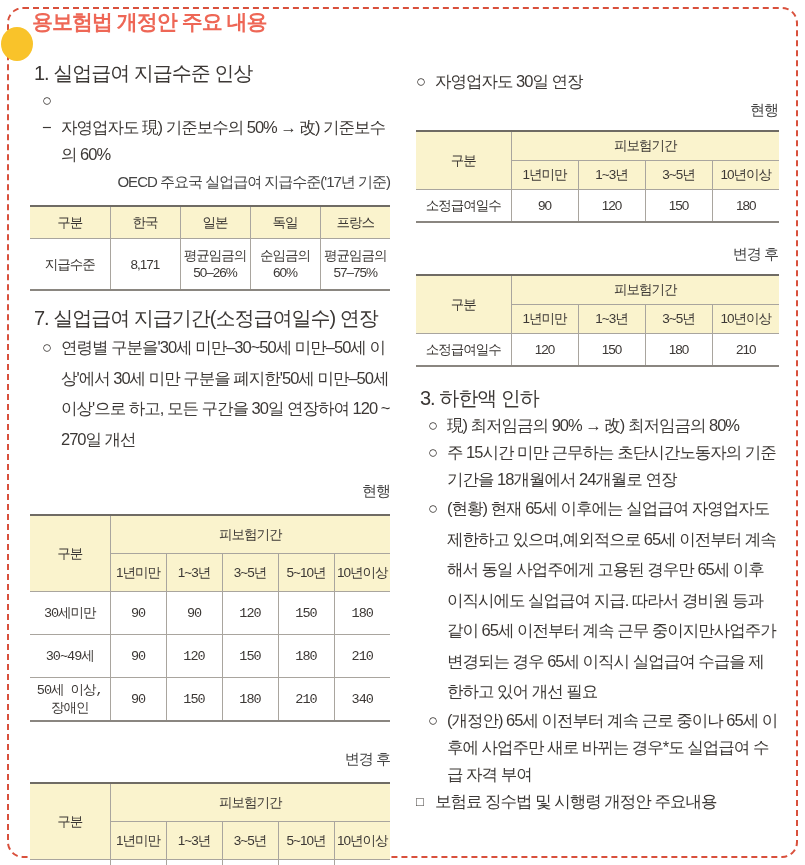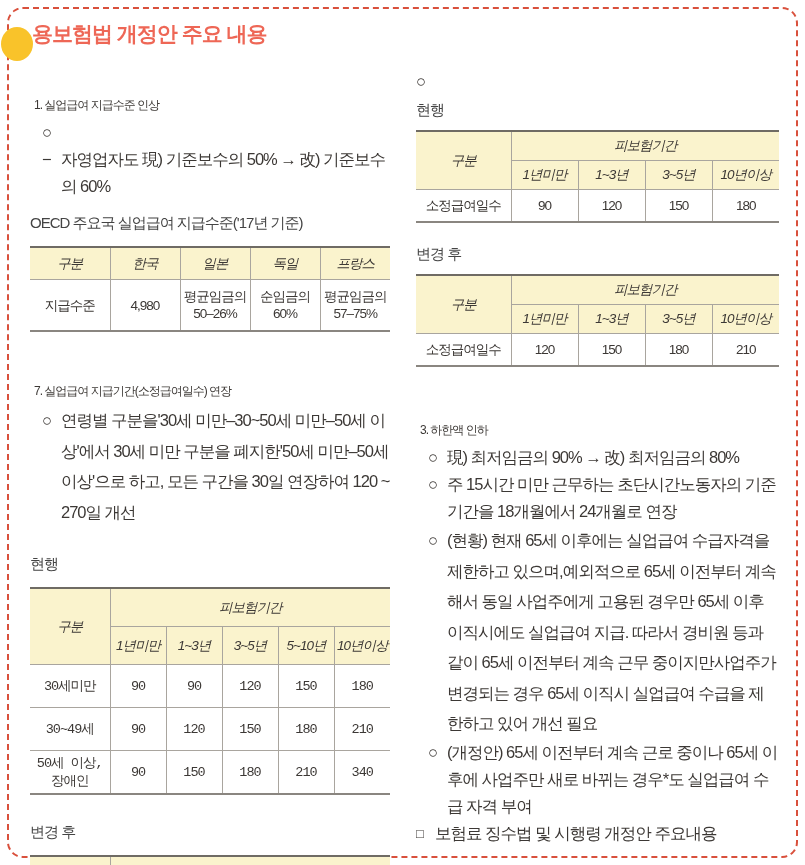--- a/index.html
+++ b/index.html
@@ -10,53 +10,53 @@
   }
   .frame{
     position:absolute;left:7px;top:7px;right:7px;bottom:7px;
     border:2px dashed #d9503c;border-radius:16px;pointer-events:none;
   }
   .badge{
     position:absolute;left:1px;top:27px;width:32px;height:34px;
     background:#f9c32a;border-radius:50%;
   }
   .title{
-    position:absolute;left:32px;top:20px;
+    position:absolute;left:32px;top:8px;
     font-size:21px;font-weight:bold;color:#ee6756;letter-spacing:-1px;
   }
   .content{
     position:absolute;left:30px;top:60px;width:748px;
     display:flex;gap:26px;
   }
   .col-left{width:360px;flex:none;}
   .col-right{width:362px;flex:none;}
-  .h{font-size:12px;line-height:27px;letter-spacing:-1px;margin-top:32px;}
+  .h{font-size:20px;line-height:27px;letter-spacing:-1px;}
   .bullet{display:flex;font-size:16.5px;line-height:27px;letter-spacing:-1px;}
   .bullet .m{flex:none;width:19px;}
   .bullet.sub{padding-left:12px;}
   .bullet.lvl1{padding-left:12px;}
   .bullet .m.sq{font-size:13px;}
   .tall{line-height:30.5px;}
   .numbered{padding-left:4px;}
   .tcaption{
-    text-align:left;font-size:15px;letter-spacing:-1px;color:#444;
+    text-align:right;font-size:15px;letter-spacing:-1px;color:#444;
     margin:28px 0 13px;
   }
-  .tcaption.first{margin-top:14px;}
+  .tcaption.first{margin-top:5px;}
   table.tbl{
     width:100%;border-collapse:collapse;table-layout:fixed;
     border-top:2px solid #6f6b64;border-bottom:2px solid #8a8680;
     border-left:hidden;border-right:hidden;
     font-size:13.5px;letter-spacing:-1px;color:#3c3835;
   }
   table.tbl th,table.tbl td{
     border:1px solid #a9a59e;text-align:center;vertical-align:middle;
     padding:2px 1px;font-weight:normal;
   }
-  table.tbl th{background:#faf3cd;font-style:italic;}
+  table.tbl th{background:#faf3cd;}
   table.left-main td{height:38px;font-family:Liberation Mono, monospace;}
   table.left-main th{height:33px;}
   table.oecd th{height:27px;}
   table.oecd td{height:46px;line-height:17px;}
   table.compact th{height:24px;}
   table.compact td{height:27px;}
   table.compact{font-size:13.5px;}
   .sp8{height:8px;}
   .sp14{height:14px;}
   .sp18{height:18px;}
@@ -95,21 +95,21 @@
           <th>구분</th>
           <th>한국</th>
           <th>일본</th>
           <th>독일</th>
           <th>프랑스</th>
         </tr>
       </thead>
       <tbody>
         <tr>
           <td>지급수준</td>
-          <td>4,980</td>
+          <td>8,171</td>
           <td>평균임금의 50–26%</td>
           <td>순임금의 60%</td>
           <td>평균임금의 57–75%</td>
         </tr>
       </tbody>
     </table>
 
     <div class="sp14"></div>
     <div class="h numbered">7. 실업급여 지급기간(소정급여일수) 연장</div>
     <div class="bullet lvl1 tall">
@@ -203,20 +203,21 @@
 
       </tbody>
     </table>
   </div>
 
   <div class="col-right">
 
     <div class="sp8"></div>
     <div class="bullet">
       <span class="m">○</span>
+      <span>자영업자도 30일 연장</span>
     </div>
 
     <div class="tcaption first" style="margin-top:6px;margin-bottom:10px;">현행</div>
     <table class="tbl compact">
       <colgroup>
           <col style="width:95px">
           <col style="width:67px">
           <col style="width:67px">
           <col style="width:67px">
           <col style="width:67px">
@@ -283,21 +284,21 @@
       <span>現) 최저임금의 90% → 改) 최저임금의 80%</span>
     </div>
 
     <div class="bullet lvl1">
       <span class="m">○</span>
       <span>주 15시간 미만 근무하는 초단시간노동자의 기준기간을 18개월에서 24개월로 연장</span>
     </div>
 
     <div class="bullet lvl1 tall">
       <span class="m">○</span>
-      <span>(현황) 현재 65세 이후에는 실업급여 수급자격을 제한하고 있으며,예외적으로 65세 이전부터 계속해서 동일 사업주에게 고용된 경우만 65세 이후 이직시에도 실업급여 지급. 따라서 경비원 등과 같이 65세 이전부터 계속 근무 중이지만사업주가 변경되는 경우 65세 이직시 실업급여 수급을 제한하고 있어 개선 필요</span>
+      <span>(현황) 현재 65세 이후에는 실업급여 자영업자도 제한하고 있으며,예외적으로 65세 이전부터 계속해서 동일 사업주에게 고용된 경우만 65세 이후 이직시에도 실업급여 지급. 따라서 경비원 등과 같이 65세 이전부터 계속 근무 중이지만사업주가 변경되는 경우 65세 이직시 실업급여 수급을 제한하고 있어 개선 필요</span>
     </div>
     <div class="bullet lvl1">
       <span class="m">○</span>
       <span>(개정안) 65세 이전부터 계속 근로 중이나 65세 이후에 사업주만 새로 바뀌는 경우*도 실업급여 수급 자격 부여</span>
     </div>
 
     <div class="bullet">
       <span class="m sq">□</span>
       <span>보험료 징수법 및 시행령 개정안 주요내용</span>
     </div>

